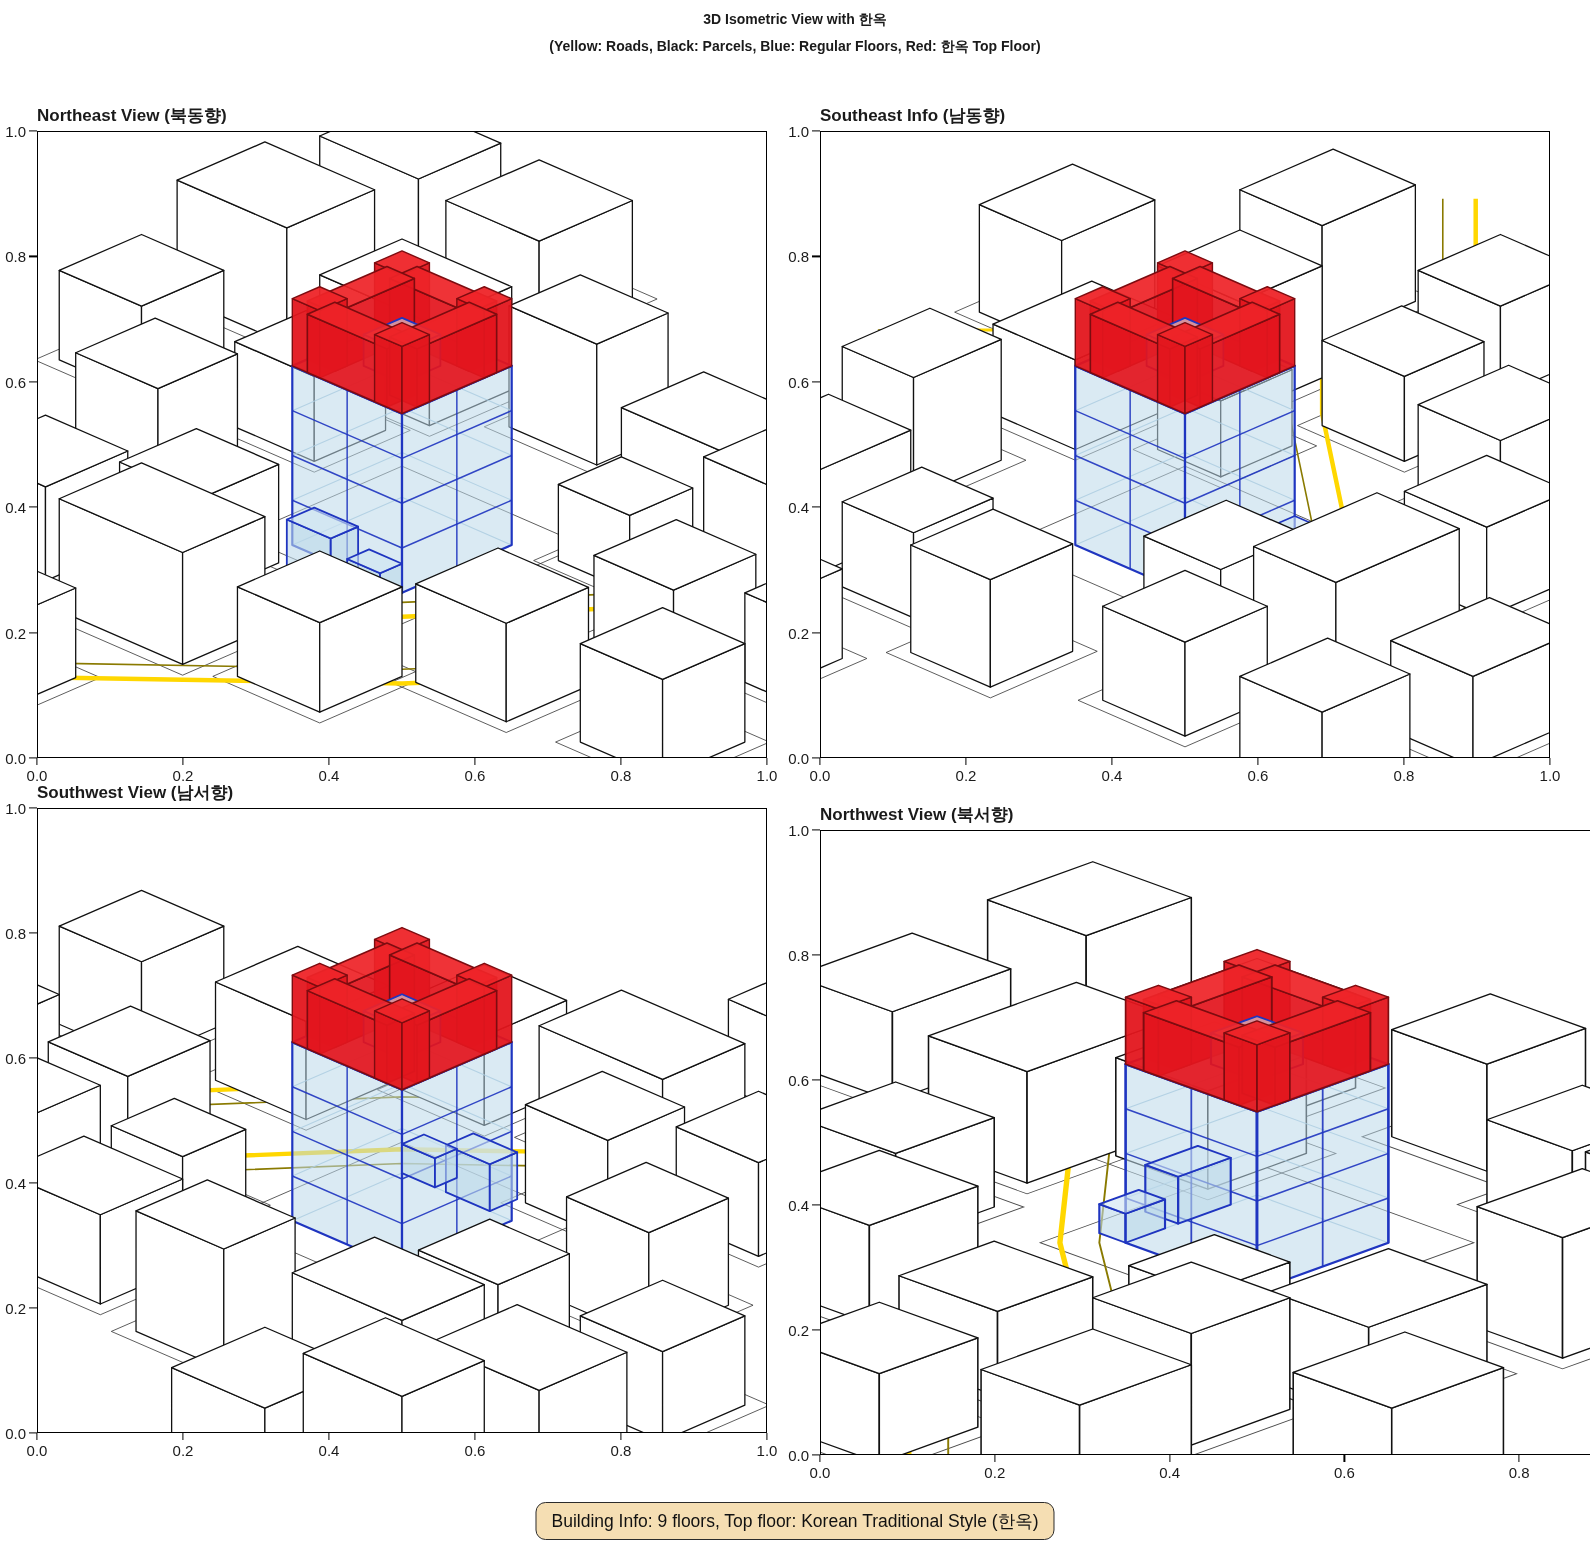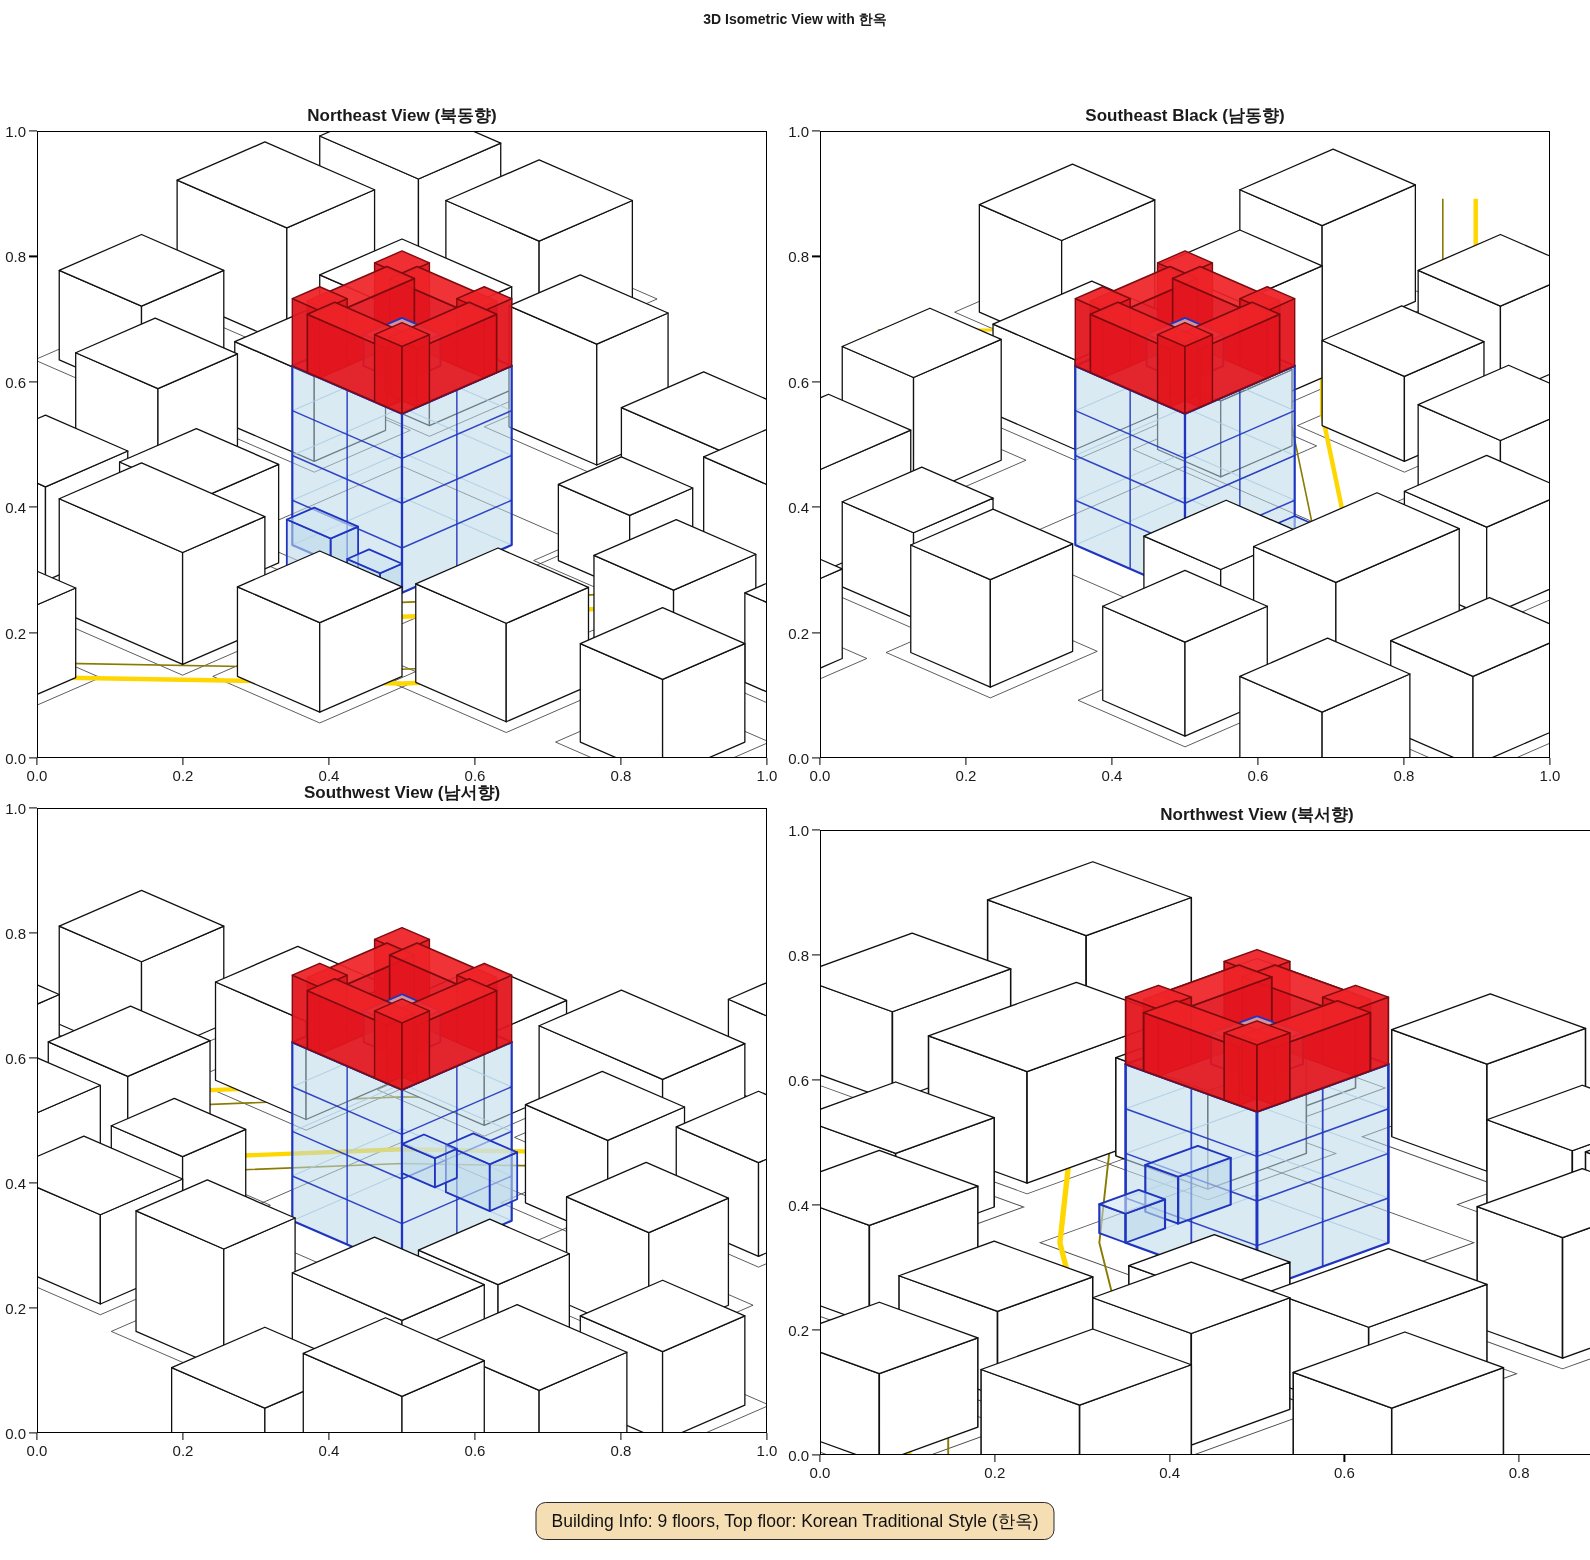--- a/index.html
+++ b/index.html
@@ -1,35 +1,36 @@
 <!DOCTYPE html>
 <html><head>
 <meta charset="utf-8">
 <style>
   html,body{margin:0;padding:0;background:#ffffff;font-family:"Liberation Sans","DejaVu Sans",sans-serif;}
   #figure{position:relative;width:1590px;height:1560px;background:#fff;overflow:hidden;}
   .fig-title{position:absolute;top:6px;left:0;width:100%;text-align:center;color:#1a1a1a;}
   .fig-title .line{font-size:14px;font-weight:bold;line-height:27px;}
   .subplot{position:absolute;}
-  .plot-title{position:absolute;top:-27px;left:0;width:100%;text-align:center;font-weight:bold;font-size:17px;color:#1a1a1a;}
+  .plot-title{position:absolute;top:-27px;left:0;width:100%;text-align:left;font-weight:bold;font-size:17px;color:#1a1a1a;}
   .frame-wrap{position:absolute;inset:0;}
   .frame{position:absolute;inset:0;border:1.2px solid #000;overflow:hidden;background:#fff;}
   .frame svg{display:block;width:100%;height:100%;}
   .xtick-mark{position:absolute;top:100%;width:1.2px;height:7px;background:#000;transform:translateX(-50%);}
   .xtick-label{position:absolute;top:calc(100% + 9px);transform:translateX(-50%);font-size:15px;color:#1a1a1a;white-space:nowrap;}
   .ytick-mark{position:absolute;left:-8px;width:8px;height:1.2px;background:#000;transform:translateY(-50%);}
   .ytick-label{position:absolute;right:calc(100% + 11px);transform:translateY(-50%);font-size:15px;color:#1a1a1a;white-space:nowrap;}
   .caption{position:absolute;top:1502px;left:50%;transform:translateX(-50%);padding:6px 15px;border:1.6px solid #2b2b2b;border-radius:10px;font-size:17.5px;color:#111;white-space:nowrap;}
 </style>
 </head>
 <body>
 
 <div id="figure">
   <div class="fig-title">
     <div class="line">3D Isometric View with 한옥</div>
+    <div class="line">(Yellow: Roads, Black: Parcels, Blue: Regular Floors, Red: 한옥 Top Floor)</div>
   </div>
 
   <div class="subplot" style="left:37px;top:131px;width:730px;height:627px;">
     <div class="plot-title">Northeast View (북동향)</div>
     <div class="frame-wrap">
       <div class="frame">
         <svg viewBox="0 0 730 628" preserveAspectRatio="none">
             <g>
               <polygon points="365.0,200.2 499.8,259.0 392.5,305.8 257.8,247.0" fill="none" stroke="#2b2b2b" stroke-width="0.9" opacity="0.85"></polygon>
               <polygon points="543.8,254.2 656.5,303.4 560.3,345.4 447.5,296.2" fill="none" stroke="#2b2b2b" stroke-width="0.9" opacity="0.85"></polygon>
@@ -257,21 +258,21 @@
         <div class="ytick-mark" style="top: 80%;"></div>
         <div class="ytick-label" style="top: 80%;">0.2</div>
         <div class="xtick-mark" style="left: 100%;"></div>
         <div class="xtick-label" style="left: 100%;">1.0</div>
         <div class="ytick-mark" style="top: 100%;"></div>
         <div class="ytick-label" style="top: 100%;">0.0</div>
       </div>
   </div>
 
   <div class="subplot" style="left:820px;top:131px;width:730px;height:627px;">
-    <div class="plot-title">Southeast Black (남동향)</div>
+    <div class="plot-title">Southeast Info (남동향)</div>
     <div class="frame-wrap">
       <div class="frame">
         <svg viewBox="0 0 730 628" preserveAspectRatio="none">
             <g>
               <polygon points="7.5,356.2 114.7,403.0 -20.0,461.8 -127.2,415.0" fill="none" stroke="#2b2b2b" stroke-width="0.9" opacity="0.85"></polygon>
               <polygon points="109.2,287.8 205.5,329.8 92.8,379.0 -3.5,337.0" fill="none" stroke="#2b2b2b" stroke-width="0.9" opacity="0.85"></polygon>
               <polygon points="271.5,229.0 378.8,275.8 255.0,329.8 147.8,283.0" fill="none" stroke="#2b2b2b" stroke-width="0.9" opacity="0.85"></polygon>
               <polygon points="420.0,200.2 527.3,247.0 420.0,293.8 312.8,247.0" fill="none" stroke="#2b2b2b" stroke-width="0.9" opacity="0.85"></polygon>
               <polygon points="582.3,249.4 689.5,296.2 585.0,341.8 477.8,295.0" fill="none" stroke="#2b2b2b" stroke-width="0.9" opacity="0.85"></polygon>
               <polygon points="689.5,322.6 796.8,369.4 681.3,419.8 574.0,373.0" fill="none" stroke="#2b2b2b" stroke-width="0.9" opacity="0.85"></polygon>

